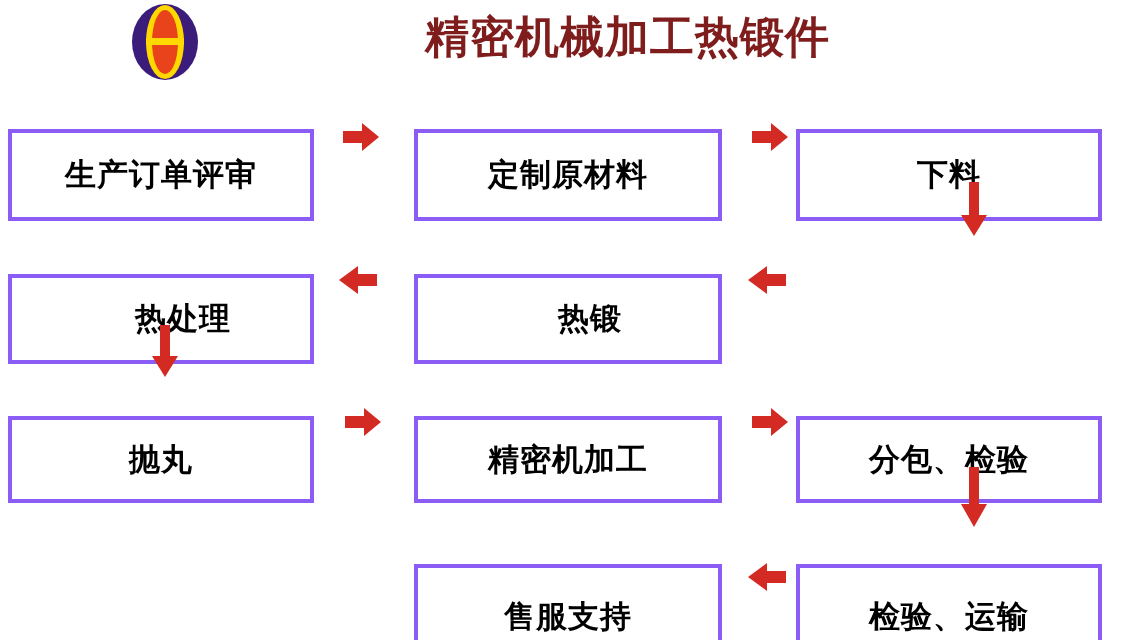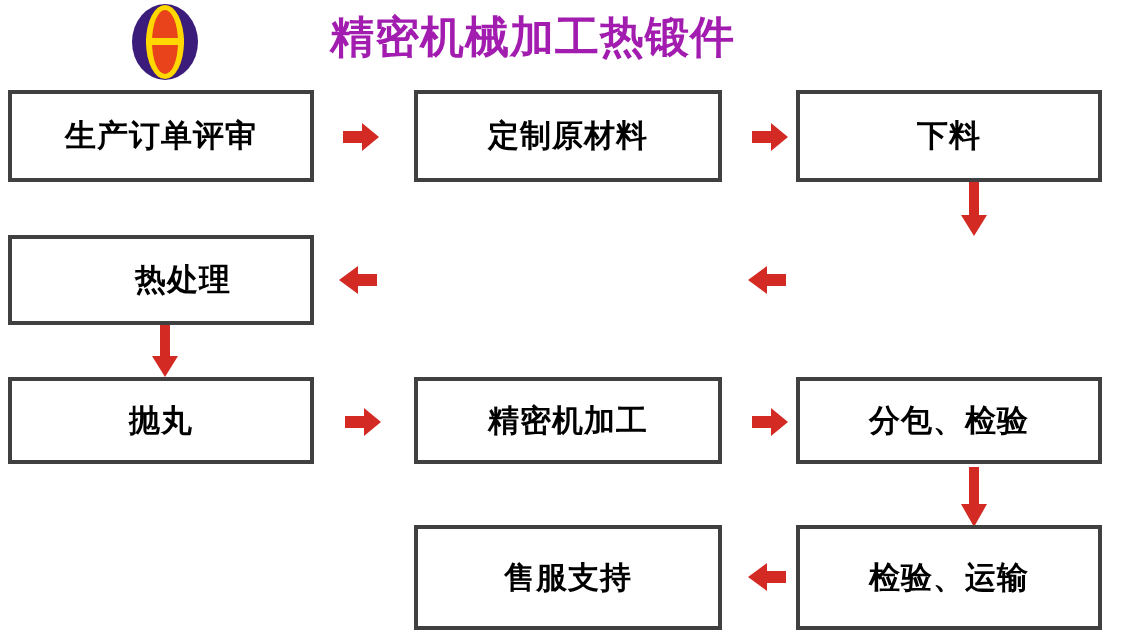--- a/index.html
+++ b/index.html
@@ -32,39 +32,41 @@
   }
   .title {
     position: absolute;
     left: 330px;
     top: 6px;
     width: 500px;
     height: 62px;
     line-height: 62px;
     font-size: 44px;
     font-weight: 700;
-    color: #a21caf;
+    color: #7f1d1d;
     letter-spacing: 1px;
     white-space: nowrap;
+    text-align: right;
   }
 
   
   .node {
     position: absolute;
     box-sizing: border-box;
-    border: 4px solid #404040;
+    border: 4px solid #8b5cf6;
     background: #ffffff;
     display: flex;
     align-items: center;
     justify-content: center;
     color: #000000;
     font-size: 31px;
     font-weight: 700;
     white-space: nowrap;
     letter-spacing: 1px;
+    margin-top: 39px;
   }
 
   
   .col1 { left: 8px;   width: 306px; }
   .col2 { left: 414px; width: 308px; }
   .col3 { left: 796px; width: 306px; }
 
   .row1 { top: 90px;  height: 92px; }
   .row2 { top: 235px; height: 90px; padding-left: 44px; }
   .row3 { top: 377px; height: 87px; }
@@ -117,20 +119,21 @@
   </div>
 
   <div class="node col1 row2">热处理</div>
 
   <div class="arrow" style="left:339px; top:265px;">
     <svg width="38" height="30" viewBox="0 0 38 30">
       <polygon points="38,9 19,9 19,1 0,15 19,29 19,21 38,21" fill="#D32A24"></polygon>
     </svg>
   </div>
 
+  <div class="node col2 row2">热锻</div>
 
   <div class="arrow" style="left:748px; top:265px;">
     <svg width="38" height="30" viewBox="0 0 38 30">
       <polygon points="38,9 19,9 19,1 0,15 19,29 19,21 38,21" fill="#D32A24"></polygon>
     </svg>
   </div>
 
 
   <div class="arrow" style="left:150px; top:325px;">
     <svg width="30" height="52" viewBox="0 0 30 52">

